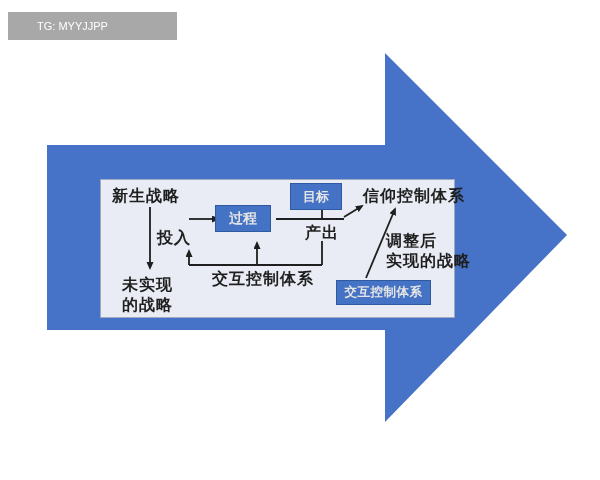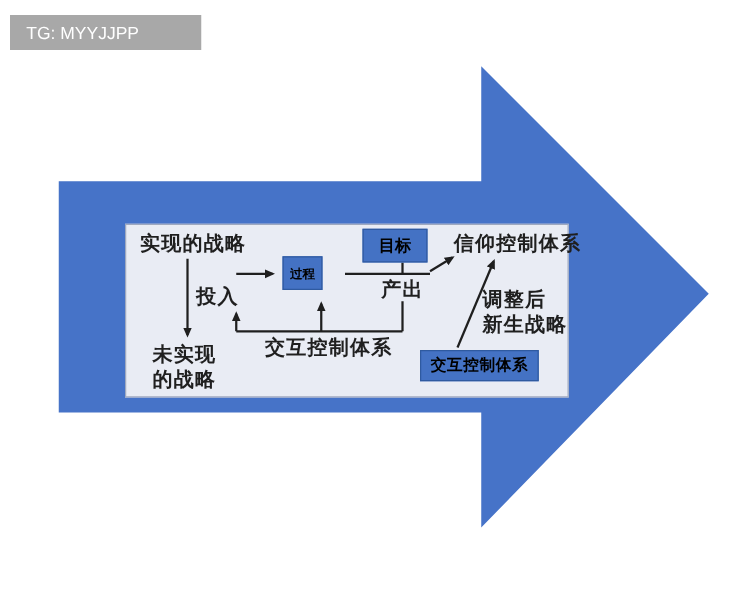--- a/index.html
+++ b/index.html
@@ -10,36 +10,36 @@
   .canvas{
     position:relative;width:600px;height:480px;background:#ffffff;overflow:hidden;
     font-family:"Liberation Sans","DejaVu Sans",sans-serif;color:var(--text-dark);
   }
   .abs{position:absolute;white-space:nowrap;}
   svg.layer{position:absolute;left:0;top:0;}
   .badge{
     position:absolute;background:var(--badge-gray);color:#ffffff;
     display:flex;align-items:center;white-space:nowrap;
   }
-  .badge-tg{left:8px;top:12px;width:140px;height:28px;font-size:14px;padding-left:13px;}
+  .badge-tg{left:8px;top:12px;width:140px;height:28px;font-size:11px;padding-left:29px;}
   .badge-web{left:443px;top:440px;width:150px;height:31px;font-size:16px;justify-content:center;}
   .title-belief{left:196px;top:114px;font-size:16px;font-weight:bold;letter-spacing:1px;}
   .title-boundary{left:195px;top:150px;font-size:16px;font-weight:bold;color:#ffffff;letter-spacing:1px;}
   .panel{
     position:absolute;left:100px;top:179px;width:355px;height:139px;
     background:var(--panel-bg);border:1px solid var(--panel-border);box-sizing:border-box;
   }
   .lbl{font-size:16px;font-weight:bold;letter-spacing:1px;line-height:18px;}
   .lbl2{font-size:16px;font-weight:bold;letter-spacing:1px;line-height:20px;white-space:pre-line;}
   .bluebox{
     position:absolute;background:var(--box-blue);border:1px solid var(--box-border);
-    box-sizing:border-box;color:#000000;font-weight:bold;
+    box-sizing:border-box;color:#e5e5e5;font-weight:bold;
     display:flex;align-items:center;justify-content:center;white-space:nowrap;
   }
-  .box-process{left:226px;top:205px;width:32px;height:27px;font-size:10px;}
+  .box-process{left:215px;top:205px;width:56px;height:27px;font-size:14px;}
   .box-goal{left:290px;top:183px;width:52px;height:27px;font-size:13px;}
   .box-interactive{left:336px;top:280px;width:95px;height:25px;font-size:12.5px;letter-spacing:0.5px;}
 </style>
 </head>
 <body>
 
 <div class="canvas">
 
   <div class="badge badge-tg">TG: MYYJJPP</div>
 
@@ -64,30 +64,30 @@
       <path d="M322,210 L322,219"></path>
       <path d="M344,217 L362,206" marker-end="url(#ah)"></path>
       <path d="M322,241 L322,265"></path>
       <path d="M189,265 L322,265"></path>
       <path d="M189,265 L189,251" marker-end="url(#ah)"></path>
       <path d="M257,265 L257,243" marker-end="url(#ah)"></path>
       <path d="M366,278 L395,209" marker-end="url(#ah)"></path>
     </g>
   </svg>
 
-  <div class="abs lbl" style="left:112px;top:187px;">实现的战略</div>
+  <div class="abs lbl" style="left:112px;top:187px;">新生战略</div>
 
   <div class="abs lbl" style="left:157px;top:229px;">投入</div>
 
   <div class="abs lbl" style="left:305px;top:224px;">产出</div>
 
   <div class="abs lbl" style="left:363px;top:187px;">信仰控制体系</div>
 
   <div class="abs lbl2" style="left:386px;top:231px;">调整后
-新生战略</div>
+实现的战略</div>
 
   <div class="abs lbl2" style="left:122px;top:275px;">未实现
 的战略</div>
 
   <div class="abs lbl" style="left:212px;top:270px;">交互控制体系</div>
 
   <div class="bluebox box-process">过程</div>
   <div class="bluebox box-goal">目标</div>
   <div class="bluebox box-interactive">交互控制体系</div>
 

